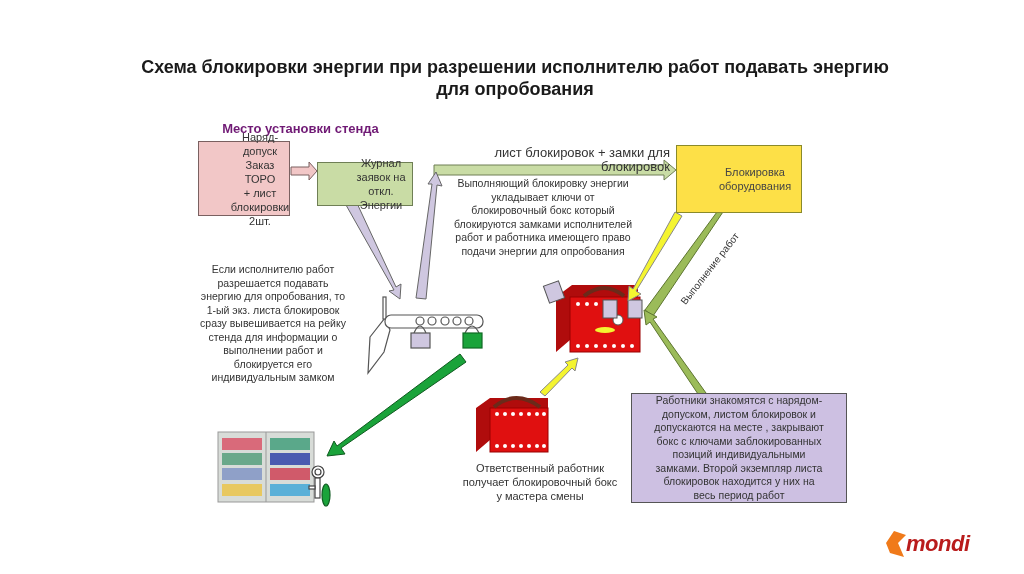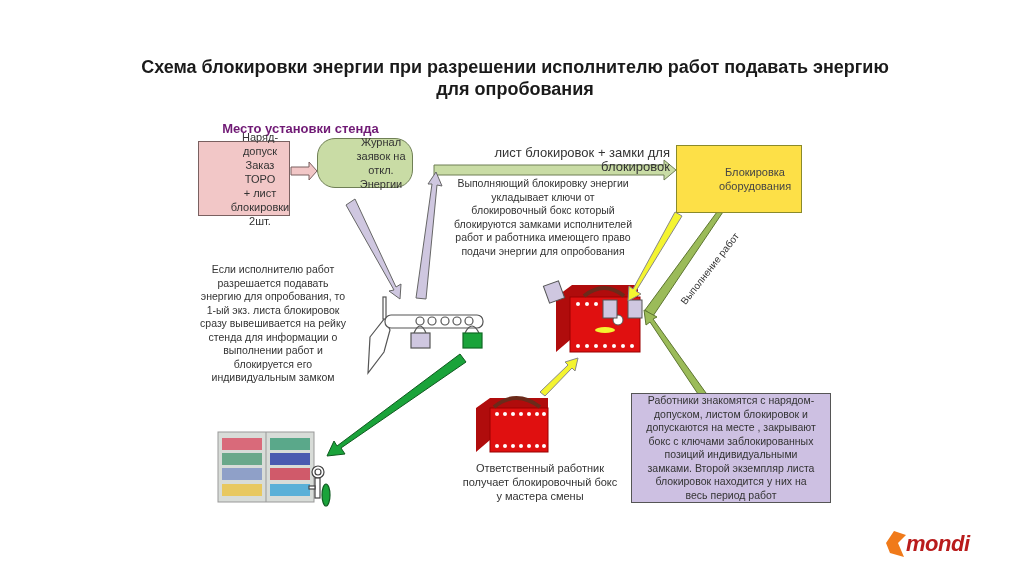--- a/index.html
+++ b/index.html
@@ -7,23 +7,23 @@
          font-family:"Liberation Sans", sans-serif; color:#222; }
   .title { position:absolute; left:100px; width:830px; top:56px; text-align:center;
            font-size:18px; font-weight:bold; line-height:22px; color:#1a1a1a; }
   .abs { position:absolute; }
   .box { position:absolute; box-sizing:border-box; border:1px solid #6b6b6b;
          display:flex; align-items:center; justify-content:center; text-align:center;
          font-size:11px; line-height:14px; color:#333;padding-left:32px; }
   .txt { position:absolute; text-align:center; font-size:10.5px; line-height:13.5px; color:#333; }
   #stand-heading { left:208px; top:121px; width:185px; font-size:13px; font-weight:bold; color:#701a75; text-align:center; }
   #permit-box { left:198px; top:141px; width:92px; height:75px; background:#f2c7c7; border-color:#7a6060; }
-  #journal-box { left:317px; top:138px; width:96px; height:50px; background:#c9dca5; border-color:#6f7f55;border-radius:18px; }
+  #journal-box { left:317px; top:162px; width:96px; height:44px; background:#c9dca5; border-color:#6f7f55; }
   #lock-equipment-box { left:676px; top:145px; width:126px; height:68px; background:#fde047; border-color:#8a8a2a; color:#444; }
-  #workers-box { left:631px; top:393px; width:200px; height:110px; background:#cdc0e2; border-color:#555; font-size:10.5px; line-height:13.5px; padding:2px 4px; }
+  #workers-box { left:631px; top:393px; width:216px; height:110px; background:#cdc0e2; border-color:#555; font-size:10.5px; line-height:13.5px; padding:2px 4px; }
   #sheet-arrow-label { left:440px; top:146px; width:230px; font-size:13px; text-align:right; }
   #executor-text { left:448px; top:177px; width:190px; }
   #left-text { left:178px; top:263px; width:190px; }
   #box-caption { left:440px; top:461px; width:200px; font-size:11px; line-height:14px; }
   #work-label { left:650px; top:262px; width:120px; font-size:10px; transform:rotate(-52deg); transform-origin:center; }
   svg.overlay { position:absolute; left:0; top:0; }
   .logo { position:absolute; left:886px; top:531px; display:flex; align-items:center; }
   .logo-text { font-size:22px; font-weight:bold; font-style:italic; color:#b91c1c; letter-spacing:-0.5px; }
 </style>
 </head>

